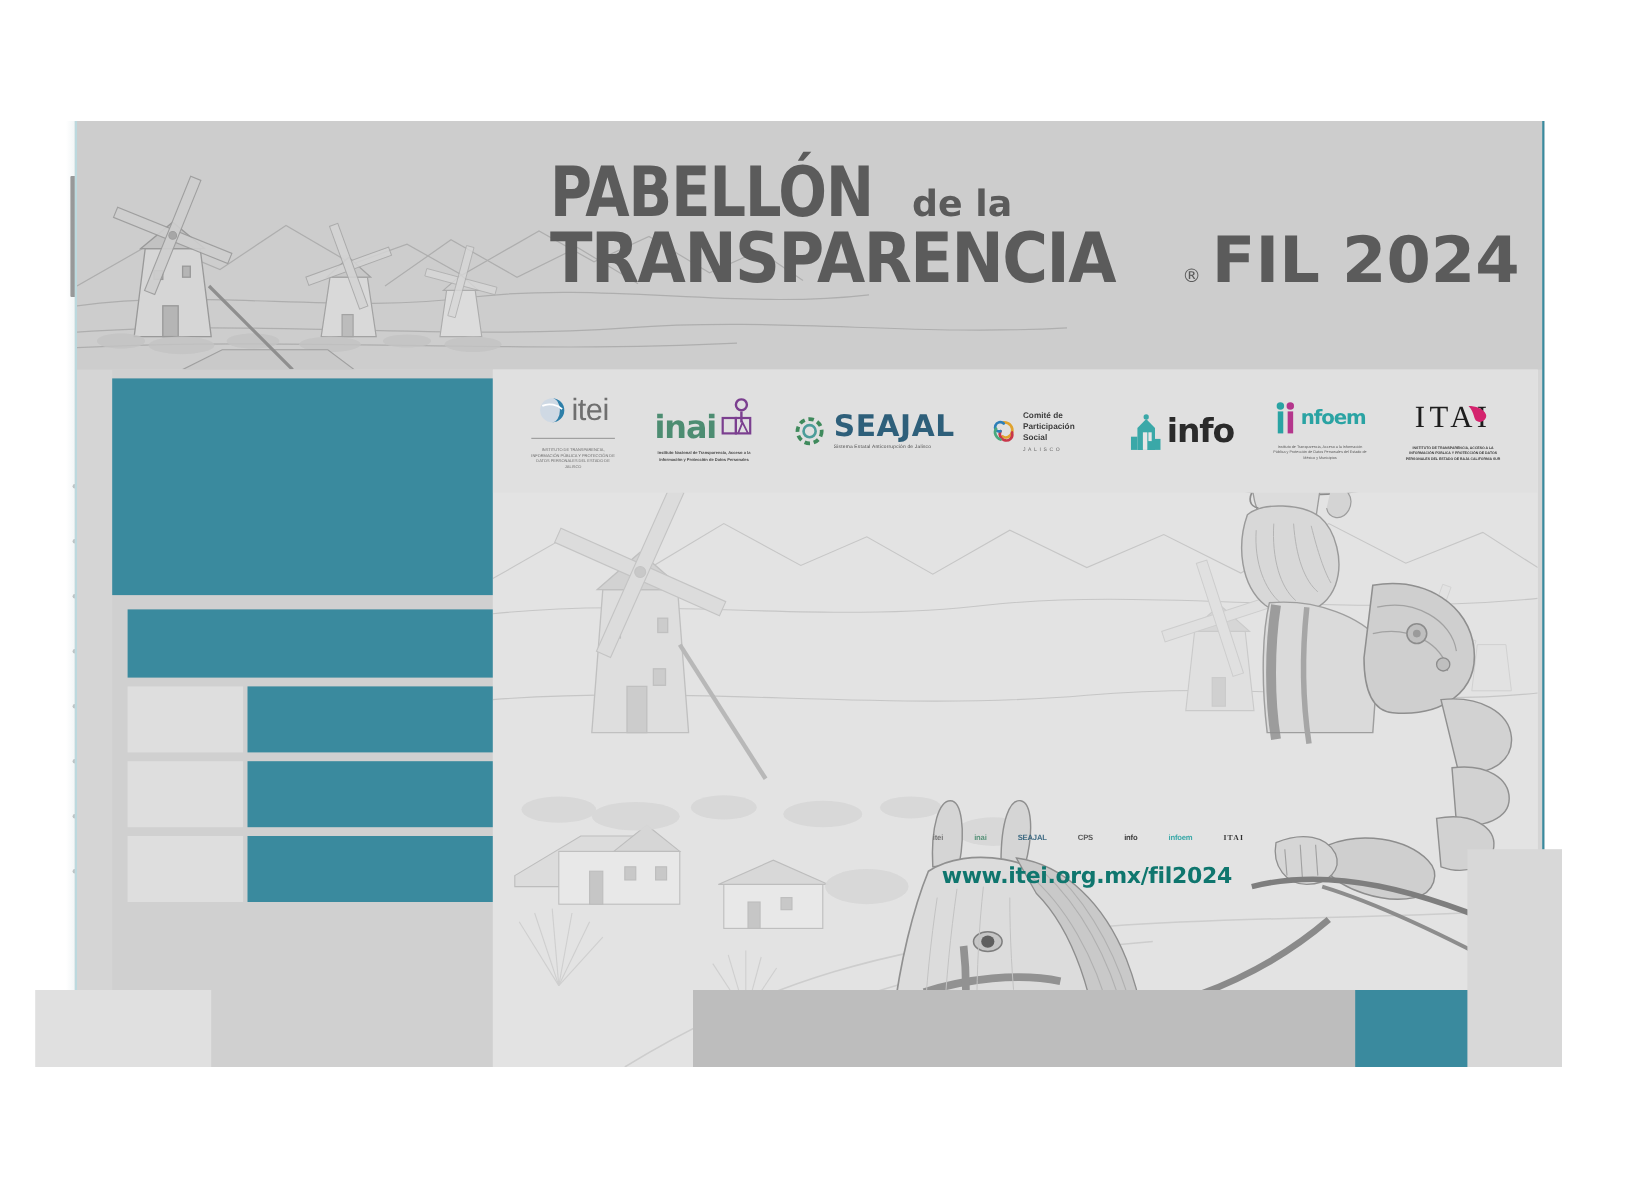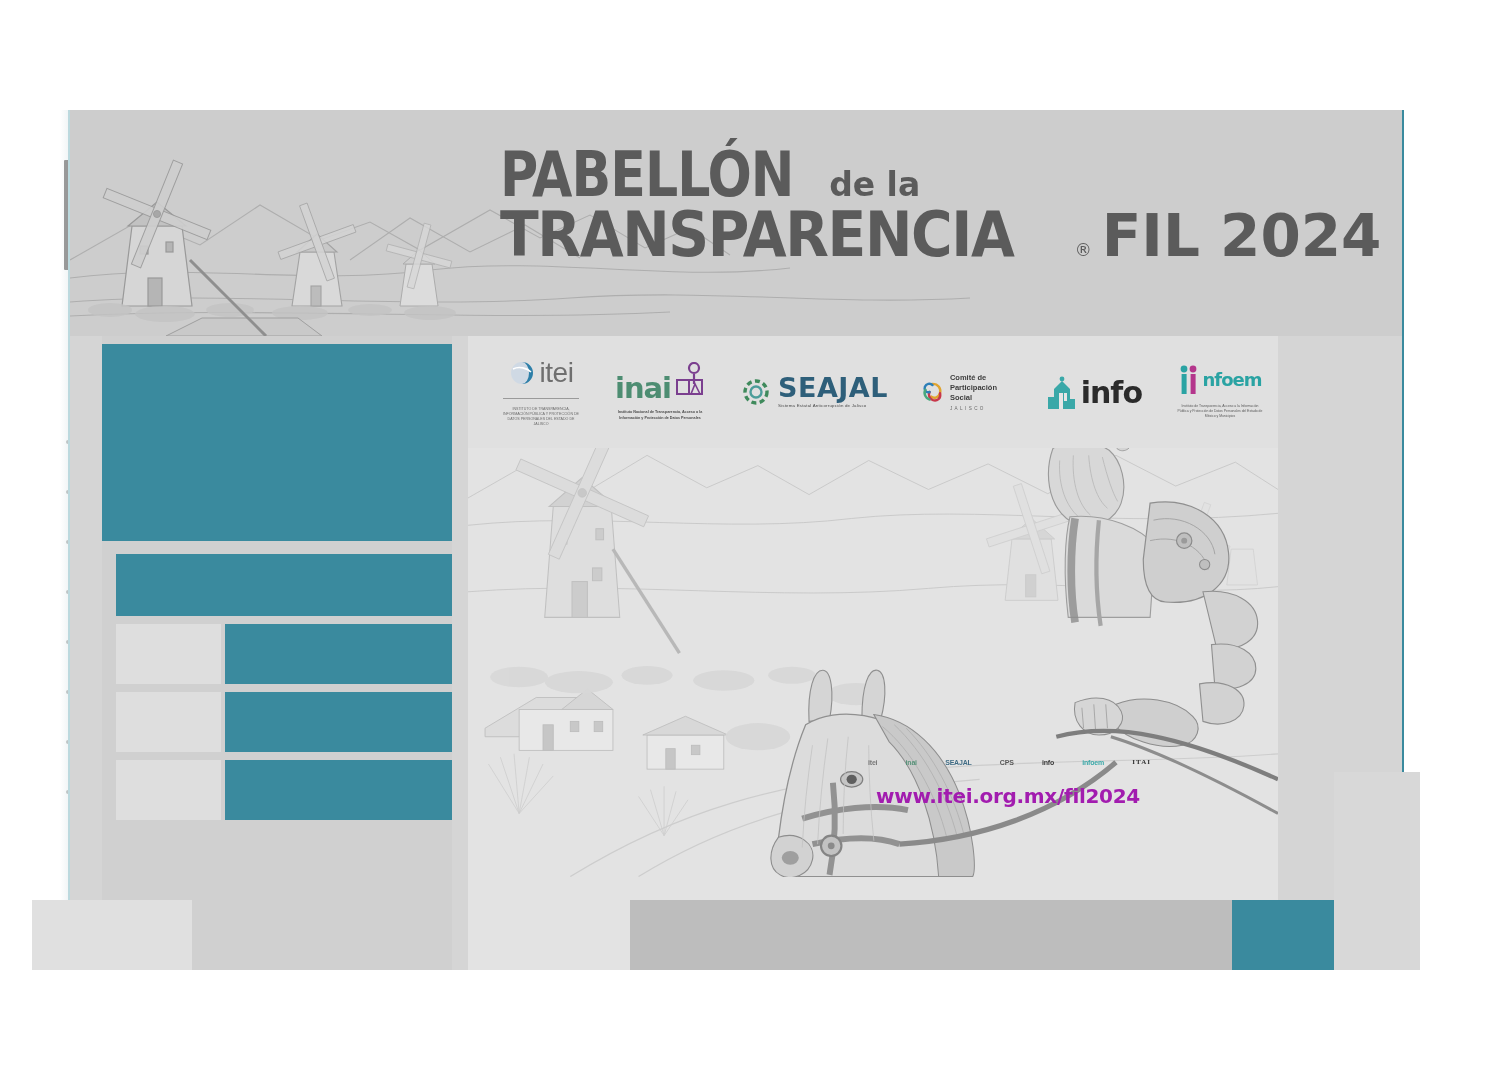--- a/index.html
+++ b/index.html
@@ -105,21 +105,21 @@
   #ph-bar{position:absolute;left:14px;top:218px;width:336px;height:62px;}
   .row{position:absolute;left:0;width:336px;height:60px;}
   .row .lbl{position:absolute;left:14px;top:0;width:105px;height:60px;background:#dedede;}
   .row .val{position:absolute;left:123px;top:0;width:227px;height:60px;background:#3a8a9e;}
   #row-1{top:288px;}
   #row-2{top:356px;}
   #row-3{top:424px;}
 
   
   #stage{
-    position:absolute;left:398px;top:0;width:810px;height:634px;
+    position:absolute;left:378px;top:0;width:950px;height:634px;
     background:#e3e3e3;overflow:hidden;
   }
   #stage .scene2{position:absolute;inset:0;}
 
   
   #logo-strip{
     position:absolute;left:0;top:0;width:950px;height:112px;
     background:#e0e0e0;
     display:flex;align-items:center;justify-content:center;gap:34px;
     padding:0 34px;box-sizing:border-box;
@@ -181,21 +181,21 @@
   .mini.c2{color:#4d8d72;}
   .mini.c3{color:#2e5f7a;}
   .mini.c4{color:#4a4a4a;}
   .mini.c5{color:#2b2b2b;}
   .mini.c6{color:#2aa3a3;}
   .mini.c7{color:#1d1d1d;font-family:"Liberation Serif",serif;letter-spacing:1px;}
   #site-url{
     position:absolute;left:350px;top:448px;width:380px;
     text-align:center;
     font-family:"DejaVu Sans", sans-serif;
-    font-weight:bold;font-size:20px;color:#a21caf;
+    font-weight:bold;font-size:20px;color:#0f766e;
     letter-spacing:-.3px;
   }
 
   
   #foot-left{position:absolute;left:32px;top:900px;width:160px;height:70px;background:#e0e0e0;}
   #foot-mid{position:absolute;left:630px;top:900px;width:645px;height:70px;background:#bdbdbd;}
   #foot-teal{position:absolute;left:1232px;top:900px;width:110px;height:70px;background:#3a8a9e;}
   #foot-right-panel{
     position:absolute;left:1334px;top:772px;width:86px;height:198px;background:#d8d8d8;
   }

